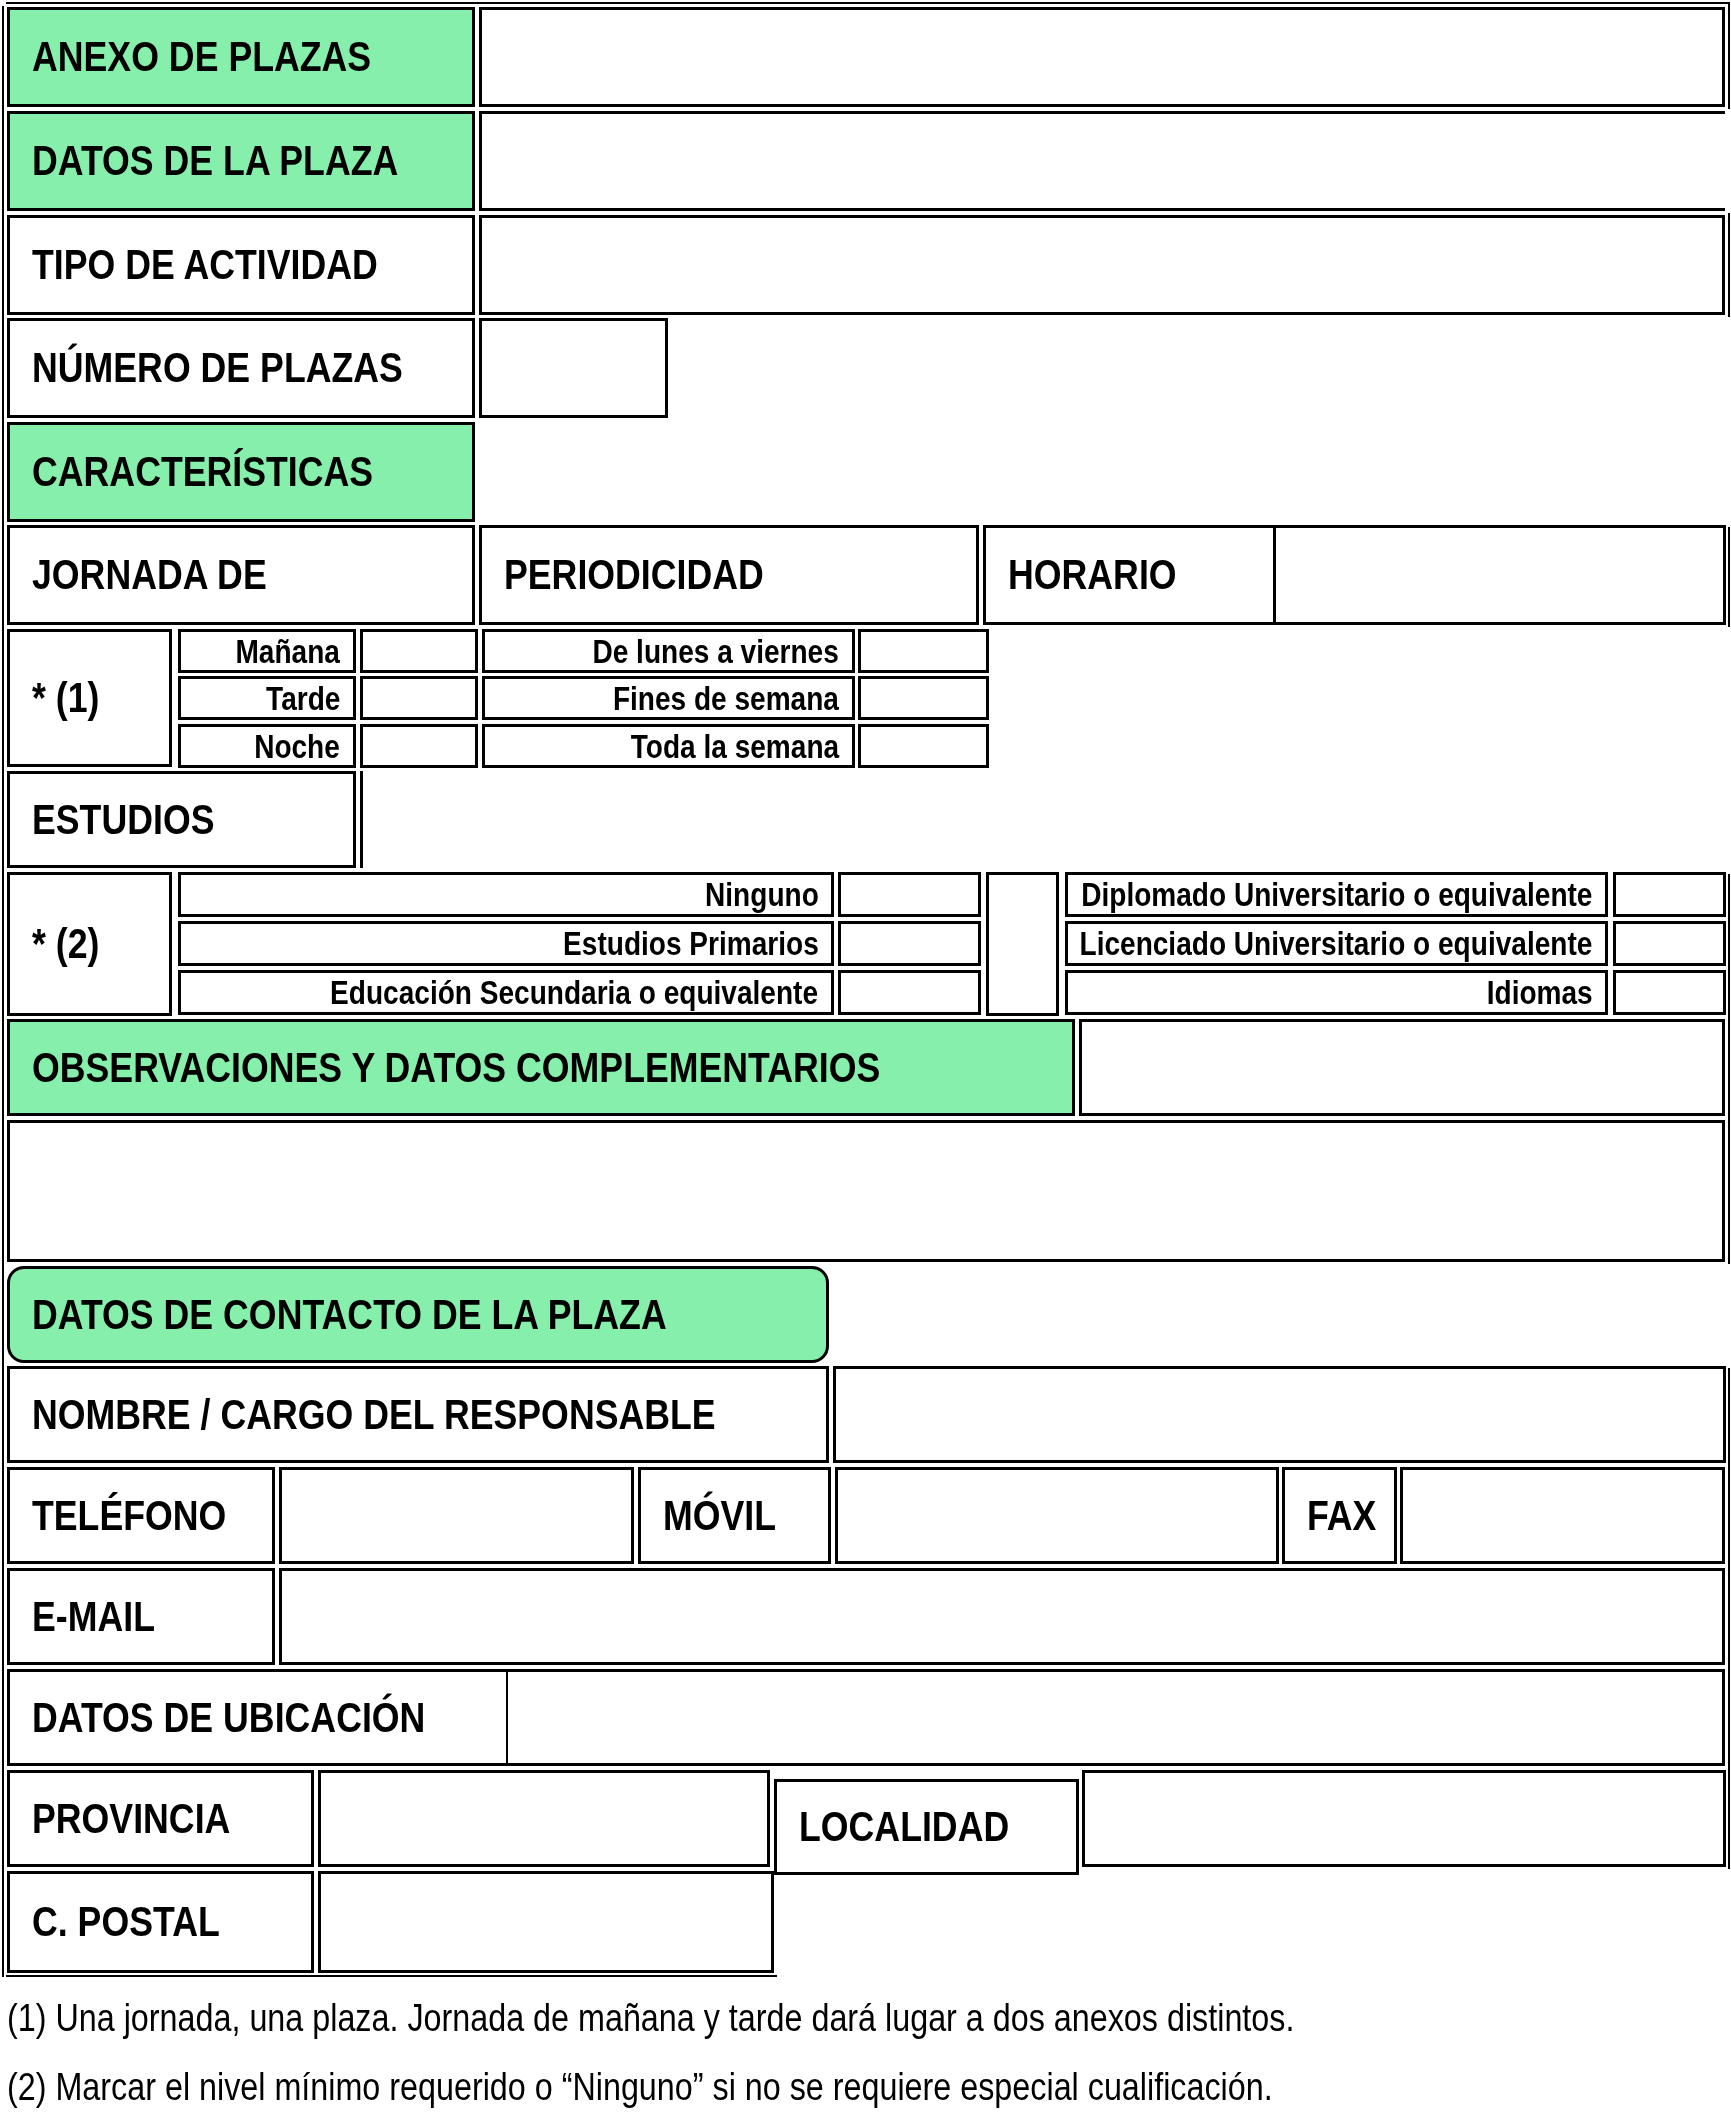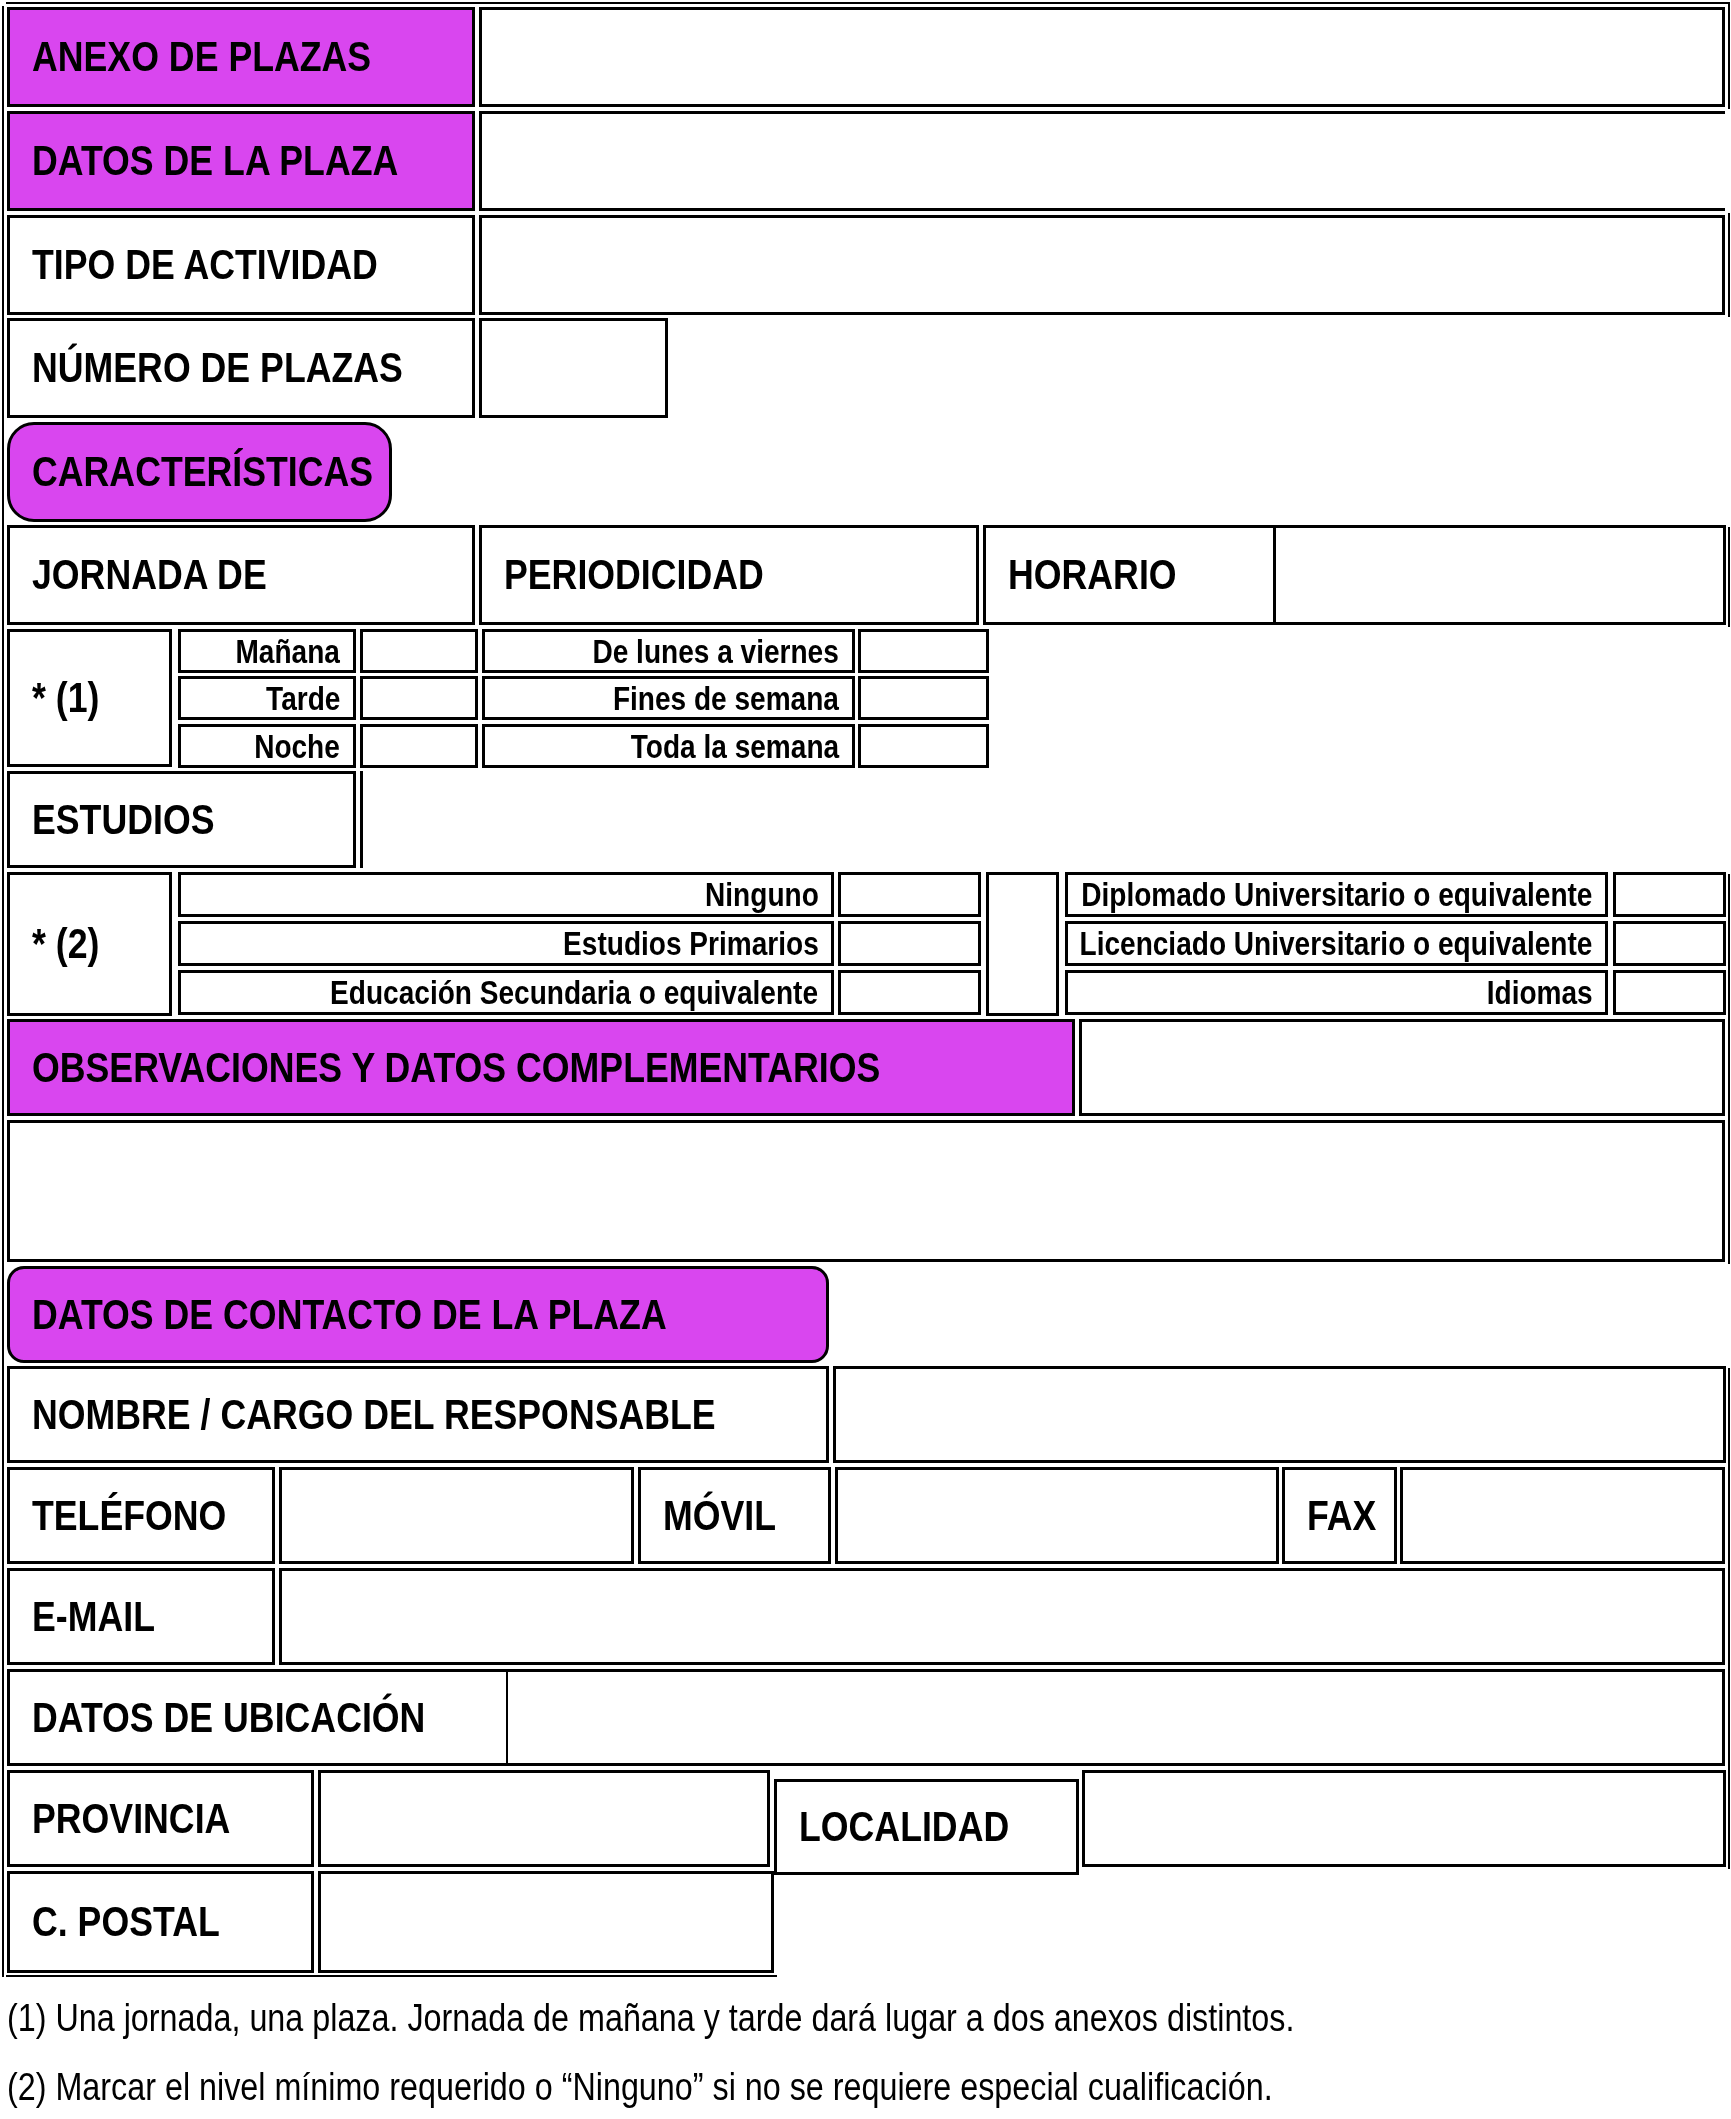--- a/index.html
+++ b/index.html
@@ -4,21 +4,21 @@
 <style>
   html,body { margin:0; padding:0; background:#ffffff; }
   #page {
     position:relative; width:1732px; height:2119px; background:#ffffff;
     font-family:"Liberation Sans", sans-serif; color:#000;
   }
   .cell {
     position:absolute; box-sizing:border-box; border:3.6px solid #000;
     background:#fff; display:flex; align-items:center; overflow:hidden;
   }
-  .gray { background:#d946ef; }
+  .gray { background:#86efac; }
   .pl { padding-left:22px; }
   .right { justify-content:flex-end; padding-right:12.7px; }
   .no-right { border-right:none; }
   .lonly { border-width:0 0 0 3.6px; background:transparent; }
   .t {
     font-weight:bold; font-size:42px; white-space:nowrap; line-height:1;
     transform:scaleX(0.85); transform-origin:left center; display:inline-block;
   }
   .right .t { transform-origin:right center; }
   .sm .t { font-size:33px; }
@@ -65,21 +65,21 @@
       <span class="t"></span>
     </div>
 
   <div class="cell pl" style="left:7.3px;top:318px;width:468px;height:100px;">
       <span class="t">NÚMERO DE PLAZAS</span>
     </div>
   <div class="cell pl" style="left:479px;top:318px;width:189px;height:100px;">
       <span class="t"></span>
     </div>
 
-  <div class="cell gray pl" style="left:7.3px;top:422px;width:385px;height:100px;border-radius:27px;">
+  <div class="cell gray pl" style="left:7.3px;top:422px;width:468px;height:100px;">
       <span class="t">CARACTERÍSTICAS</span>
     </div>
 
   <div class="cell pl" style="left:7.3px;top:525px;width:468px;height:100px;">
       <span class="t">JORNADA DE</span>
     </div>
   <div class="cell pl" style="left:479px;top:525px;width:500px;height:100px;">
       <span class="t">PERIODICIDAD</span>
     </div>
   <div class="cell pl" style="left:983px;top:525px;width:296px;height:100px;">

